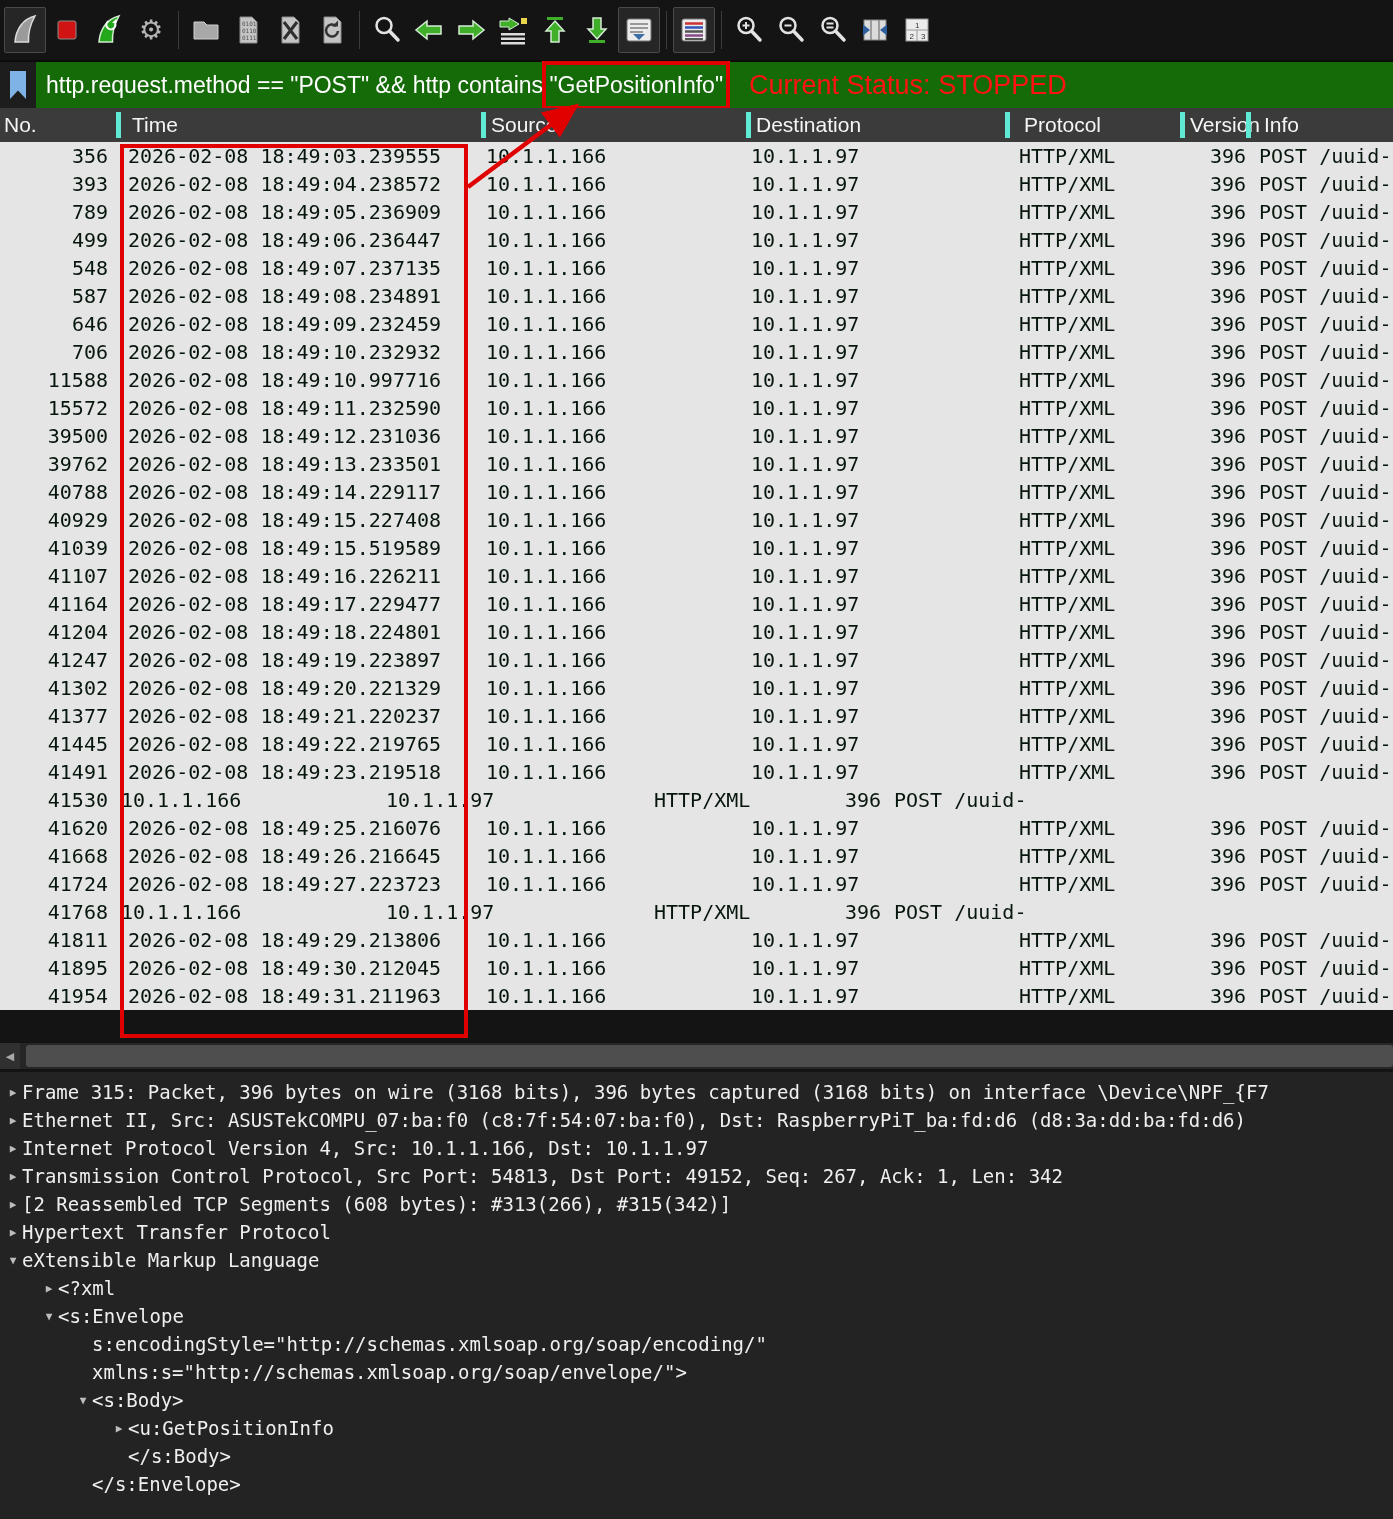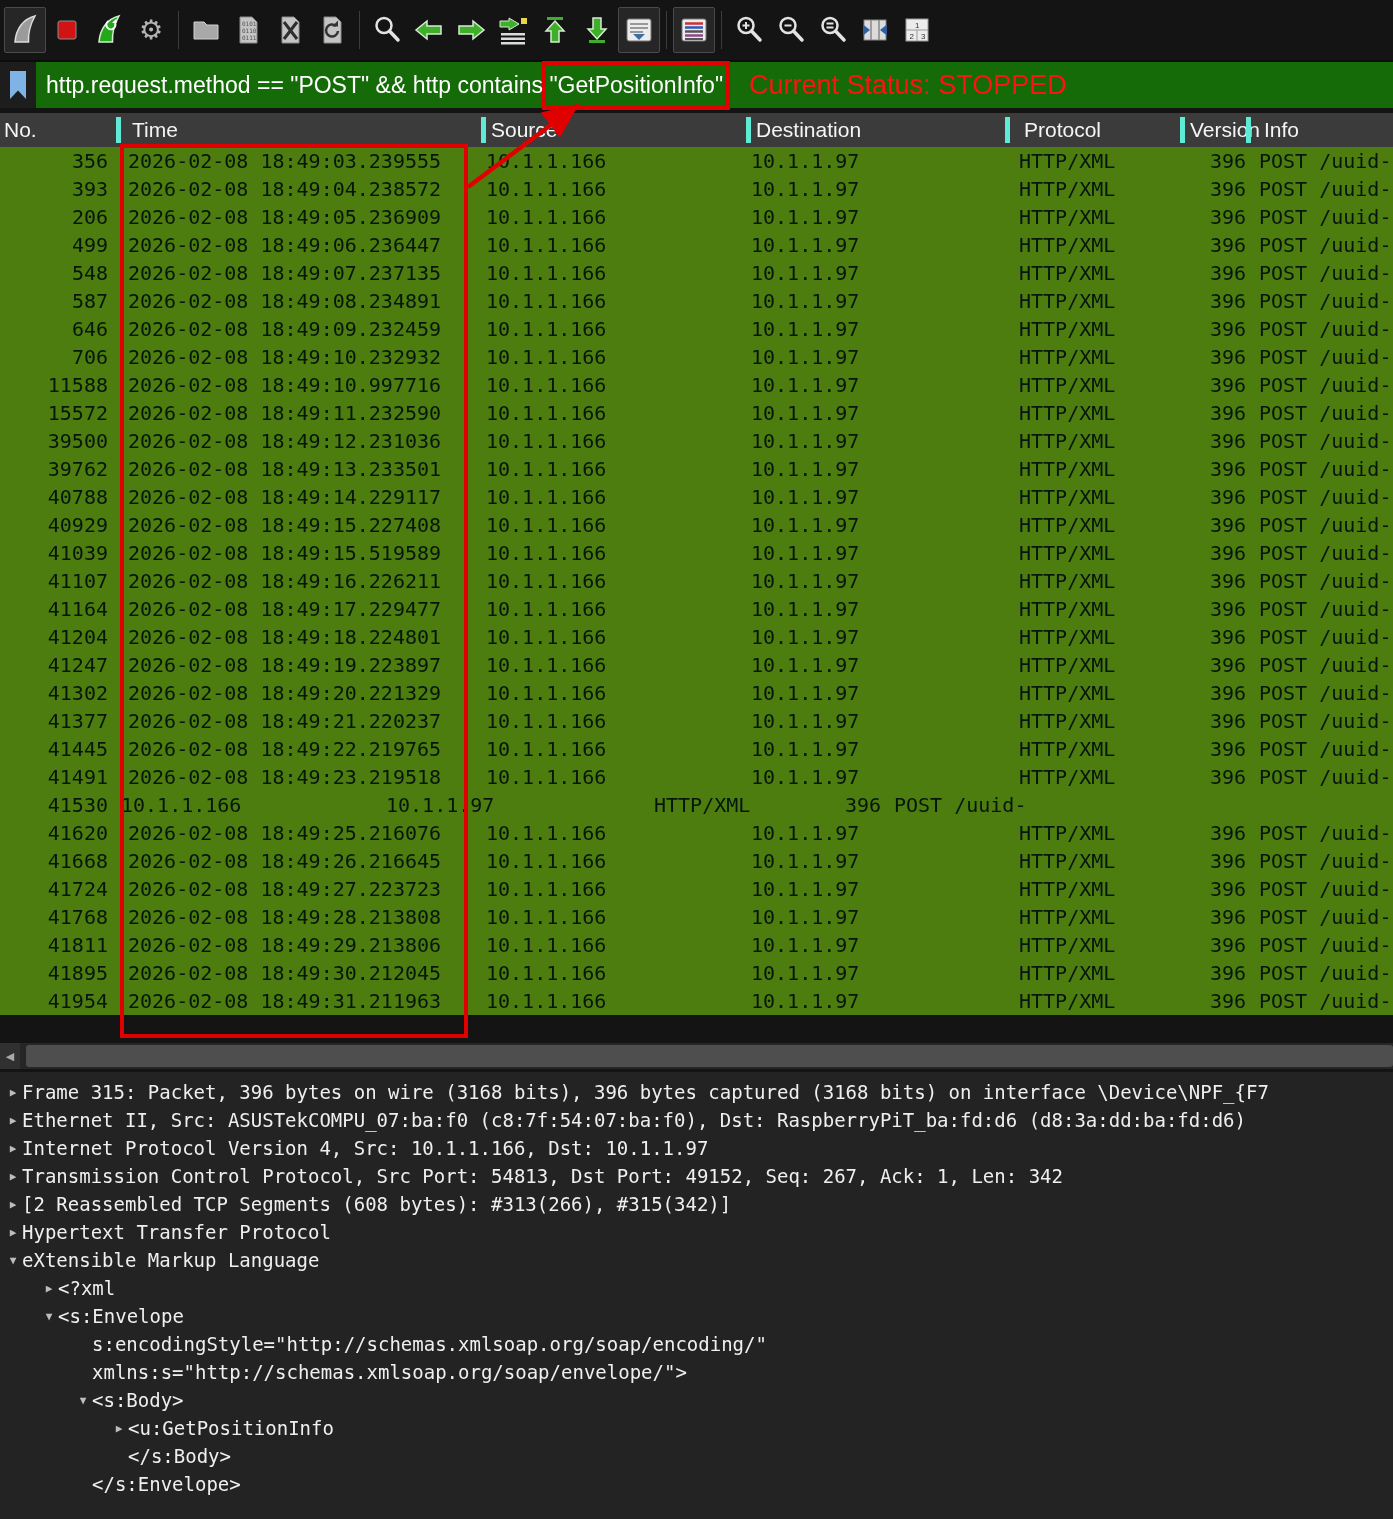--- a/index.html
+++ b/index.html
@@ -23,25 +23,25 @@
             clip-path:polygon(0 0,100% 0,100% 100%,50% 70%,0 100%);}
   .filter-field{flex:1;background:#156b08;display:flex;align-items:center;padding-left:10px;
                 font-size:23px;color:#ffffff;white-space:pre;}
   .filter-hl{position:relative;display:inline-block;}
   .filter-hl::after{content:'';position:absolute;left:-7px;right:-7px;top:-11px;bottom:-11px;
                     border:4px solid #e10000;pointer-events:none;}
   .status-text{color:#ff1212;font-size:27px;margin-left:26px;white-space:pre;}
 
   
   .plist{position:absolute;left:0;top:108px;width:1393px;}
-  .phead{display:flex;height:34px;background:#3b3b3b;margin-top:5px;
+  .phead{display:flex;height:34px;background:#3b3b3b;
          color:#f5f5f5;font-size:21px;align-items:center;}
   .phead .cell{border-left:5px solid #5eead4;height:26px;display:flex;align-items:center;box-sizing:border-box;}
   .phead .cell:first-child{border-left:none;}
-  .prow{display:flex;height:28px;background:#4d7c0f;color:#07160c;
+  .prow{display:flex;height:28px;background:#e5e5e5;color:#07160c;
         font-family:"DejaVu Sans Mono","Liberation Mono",monospace;font-size:20px;
         align-items:center;white-space:pre;}
   .c-no{width:116px;text-align:right;padding-right:8px;box-sizing:border-box;flex:none;}
   .c-time{width:365px;padding-left:12px;box-sizing:border-box;flex:none;}
   .c-src{width:265px;padding-left:5px;box-sizing:border-box;flex:none;}
   .c-dst{width:259px;padding-left:5px;box-sizing:border-box;flex:none;}
   .c-proto{width:175px;padding-left:14px;box-sizing:border-box;flex:none;}
   .c-len{width:66px;text-align:right;box-sizing:border-box;flex:none;}
   .c-info{flex:1;padding-left:13px;box-sizing:border-box;overflow:hidden;}
   .phead .c-time{padding-left:11px}.phead .c-len{text-align:left;padding-left:5px;}
@@ -245,21 +245,21 @@
     <span class="c-info">POST /uuid-</span>
   </div>
 
   <div class="prow">
     <span class="c-no">393</span><span class="c-time">2026-02-08 18:49:04.238572</span><span class="c-src">10.1.1.166</span>
     <span class="c-dst">10.1.1.97</span><span class="c-proto">HTTP/XML</span><span class="c-len">396</span>
     <span class="c-info">POST /uuid-</span>
   </div>
 
   <div class="prow">
-    <span class="c-no">206</span><span class="c-time">2026-02-08 18:49:05.236909</span><span class="c-src">10.1.1.166</span>
+    <span class="c-no">789</span><span class="c-time">2026-02-08 18:49:05.236909</span><span class="c-src">10.1.1.166</span>
     <span class="c-dst">10.1.1.97</span><span class="c-proto">HTTP/XML</span><span class="c-len">396</span>
     <span class="c-info">POST /uuid-</span>
   </div>
 
   <div class="prow">
     <span class="c-no">499</span><span class="c-time">2026-02-08 18:49:06.236447</span><span class="c-src">10.1.1.166</span>
     <span class="c-dst">10.1.1.97</span><span class="c-proto">HTTP/XML</span><span class="c-len">396</span>
     <span class="c-info">POST /uuid-</span>
   </div>
 
@@ -395,21 +395,21 @@
     <span class="c-info">POST /uuid-</span>
   </div>
 
   <div class="prow">
     <span class="c-no">41724</span><span class="c-time">2026-02-08 18:49:27.223723</span><span class="c-src">10.1.1.166</span>
     <span class="c-dst">10.1.1.97</span><span class="c-proto">HTTP/XML</span><span class="c-len">396</span>
     <span class="c-info">POST /uuid-</span>
   </div>
 
   <div class="prow">
-    <span class="c-no">41768</span><span class="c-time">2026-02-08 18:49:28.213808</span><span class="c-src">10.1.1.166</span>
+    <span class="c-no">41768</span><span class="c-src">10.1.1.166</span>
     <span class="c-dst">10.1.1.97</span><span class="c-proto">HTTP/XML</span><span class="c-len">396</span>
     <span class="c-info">POST /uuid-</span>
   </div>
 
   <div class="prow">
     <span class="c-no">41811</span><span class="c-time">2026-02-08 18:49:29.213806</span><span class="c-src">10.1.1.166</span>
     <span class="c-dst">10.1.1.97</span><span class="c-proto">HTTP/XML</span><span class="c-len">396</span>
     <span class="c-info">POST /uuid-</span>
   </div>
 

